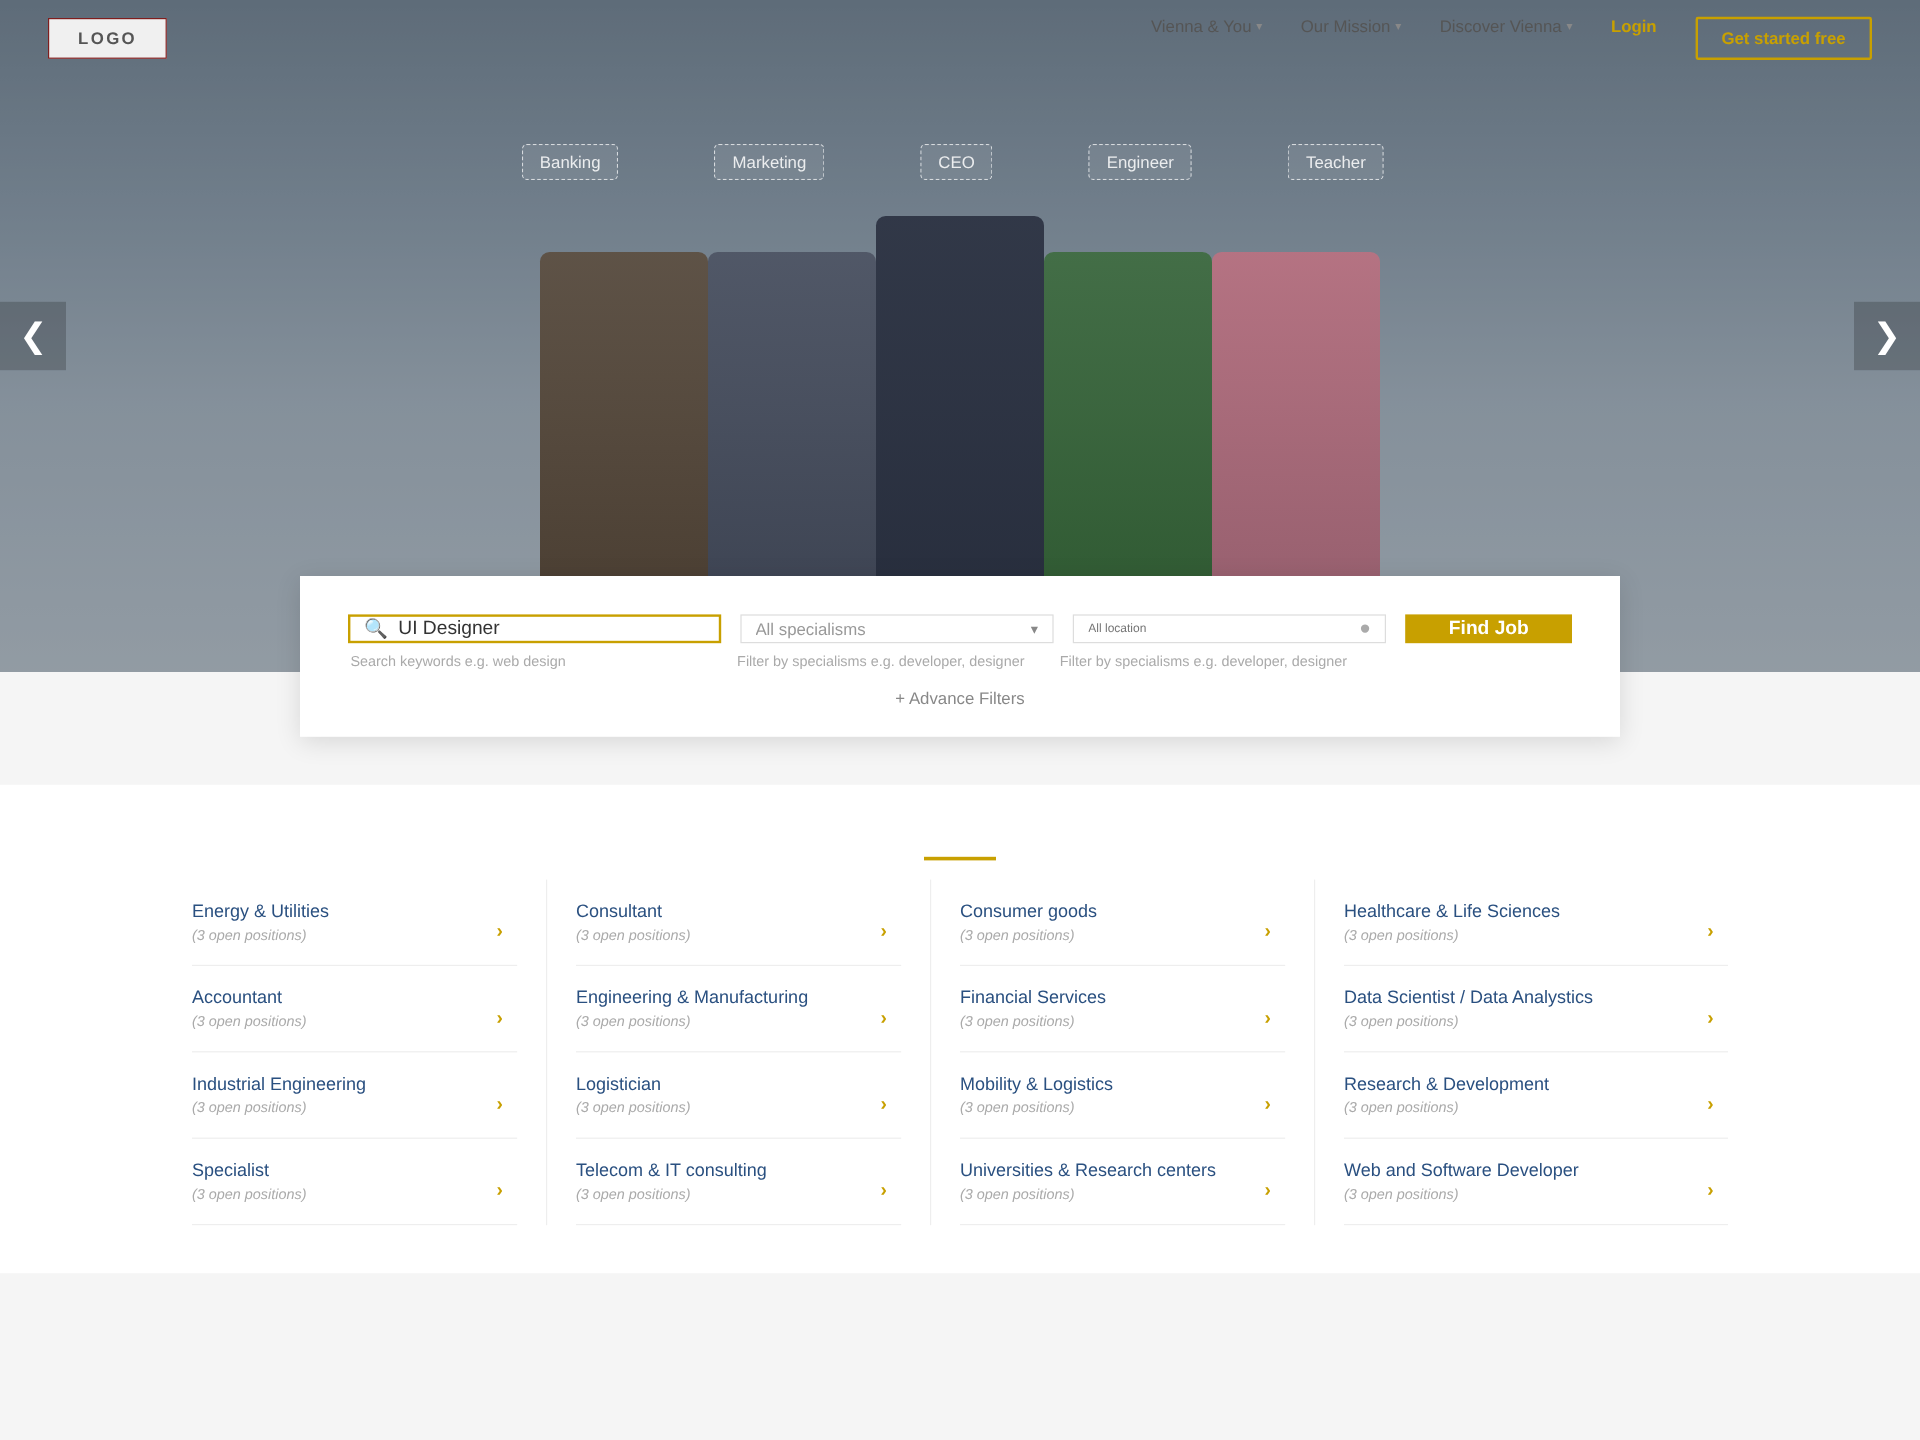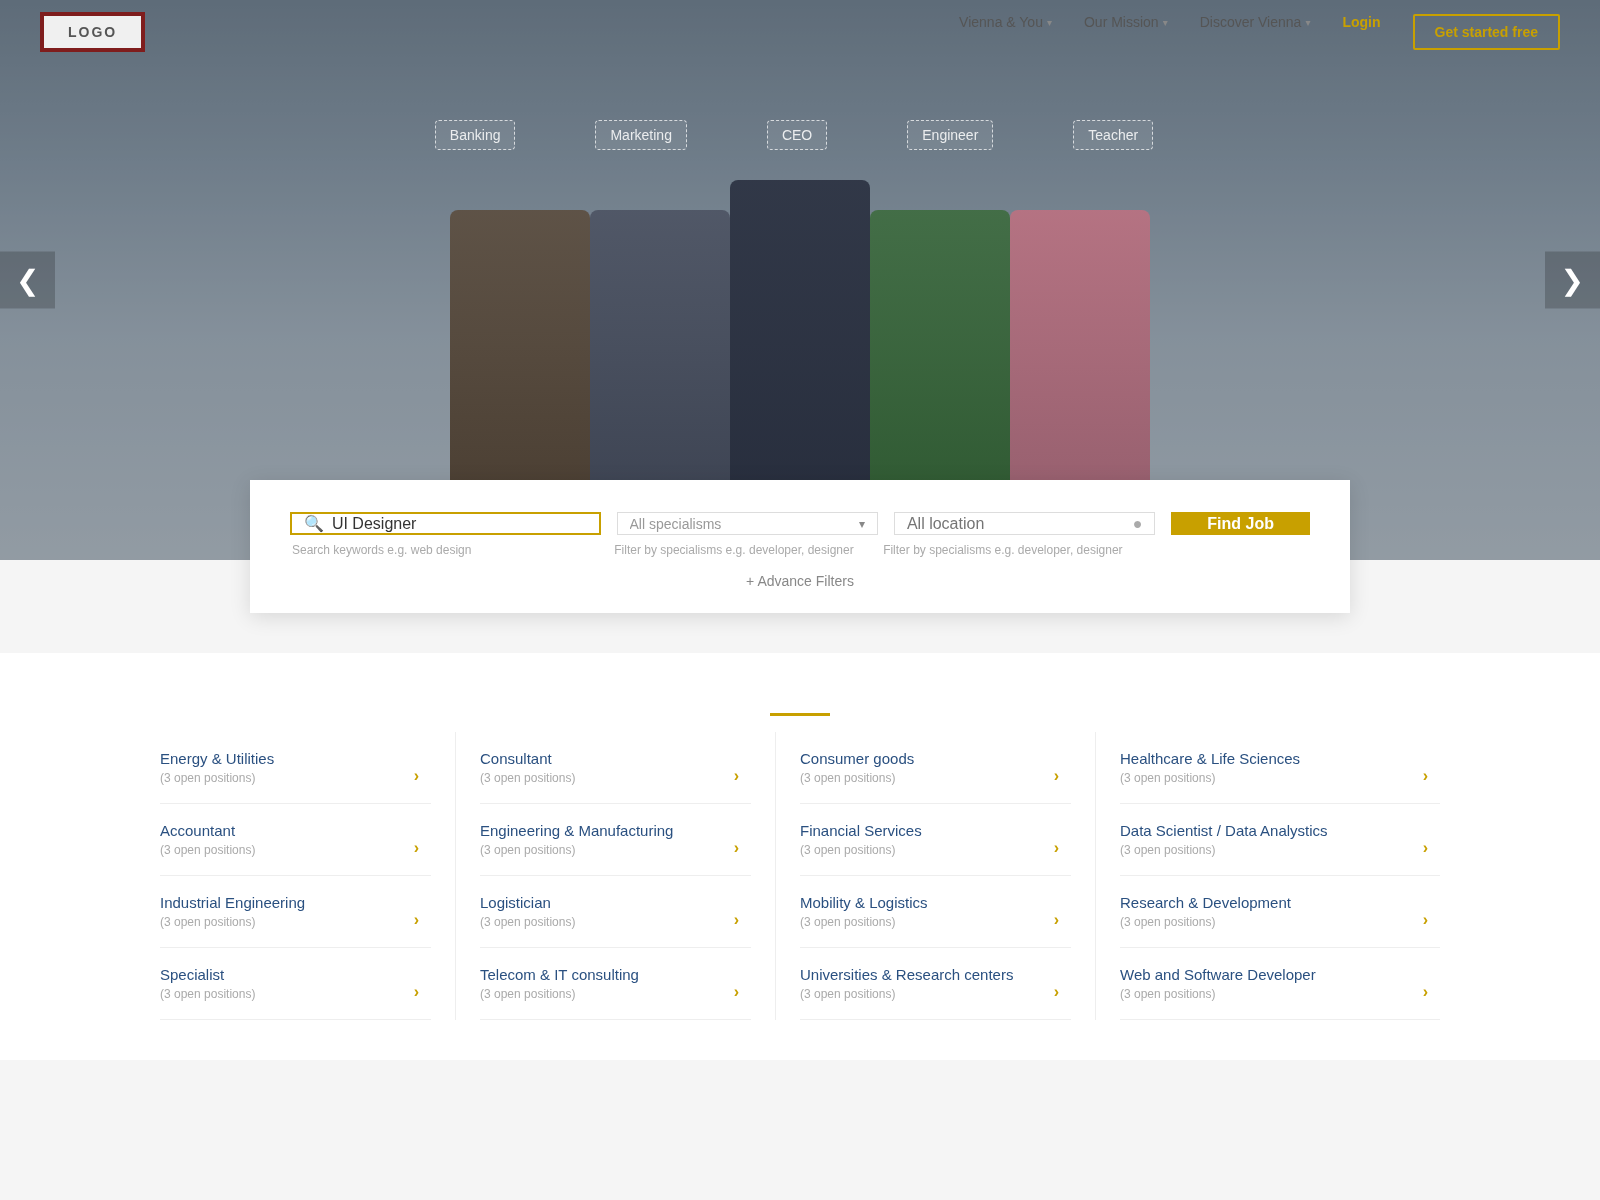--- a/index.html
+++ b/index.html
@@ -5,21 +5,21 @@
     * { margin: 0; padding: 0; box-sizing: border-box; }
     body { font-family: Arial, sans-serif; background: #f5f5f5; width: 1600px; min-height: 1200px; overflow-x: hidden; }
 
     
     .navbar {
       position: absolute; top: 0; left: 0; right: 0;
       display: flex; align-items: center; justify-content: space-between;
       padding: 0 40px; height: 64px; z-index: 100; background: transparent;
     }
     .logo-box {
-      background: #f0f0f0; border: 4px solid #7f1d1d; padding: 8px 24px;
+      background: #f0f0f0; border: 1px solid #7f1d1d; padding: 8px 24px;
       font-size: 14px; font-weight: bold; color: #555; letter-spacing: 2px;
     }
     .nav-links { display: flex; align-items: flex-start; gap: 32px; margin-left: 24px; }
     .nav-link {
       color: #555; font-size: 14px; text-decoration: none; cursor: pointer;
       display: flex; align-items: center; gap: 4px;
     }
     .nav-link .arrow { font-size: 10px; color: #888; }
     .nav-login { color: #c8a000; font-size: 14px; font-weight: bold; cursor: pointer; }
     .nav-cta {
@@ -136,21 +136,21 @@
     }
     .job-col { display: flex; flex-direction: column; }
     .job-item {
       display: flex; align-items: flex-end; justify-content: space-between;
       padding: 18px 12px 18px 0;
       border-bottom: 1px solid #eee;
       cursor: pointer;
     }
     .job-item-left {}
     .job-item-title { font-size: 15px; color: #2a5080; margin-bottom: 4px; }
-    .job-item-count { font-size: 12px; color: #aaa; }
+    .job-item-count { font-size: 12px; color: #aaa; font-style: italic; }
     .job-arrow { color: #c8a000; font-size: 16px; font-weight: bold; }
     .col-divider { border-right: 1px solid #eee; padding-right: 24px; margin-right: 24px; }
   </style>
 </head>
 <body>
 
 <nav class="navbar">
   <div class="logo-box">LOGO</div>
   <div class="nav-links">
     <span class="nav-link">
@@ -202,21 +202,21 @@
       </div>
 
       <div class="specialism-wrap">
         <select style="appearance:none;">
           <option>All specialisms</option>
         </select>
         <span class="dropdown-arrow">▾</span>
       </div>
 
       <div class="location-wrap">
-        <input type="text" style="color: rgb(153, 153, 153); font-size: 16px;" placeholder="All location">
+        <input type="text" style="color: rgb(153, 153, 153); font-size: 10px;" placeholder="All location">
         <span class="location-icon">●</span>
       </div>
 
       <button class="find-btn">Find Job</button>
     </div>
 
     <div class="search-hints">
       <span class="hint-text">Search keywords e.g. web design</span>
       <span class="hint-text2">Filter by specialisms e.g. developer, designer</span>
       <span class="hint-text3">Filter by specialisms e.g. developer, designer</span>

